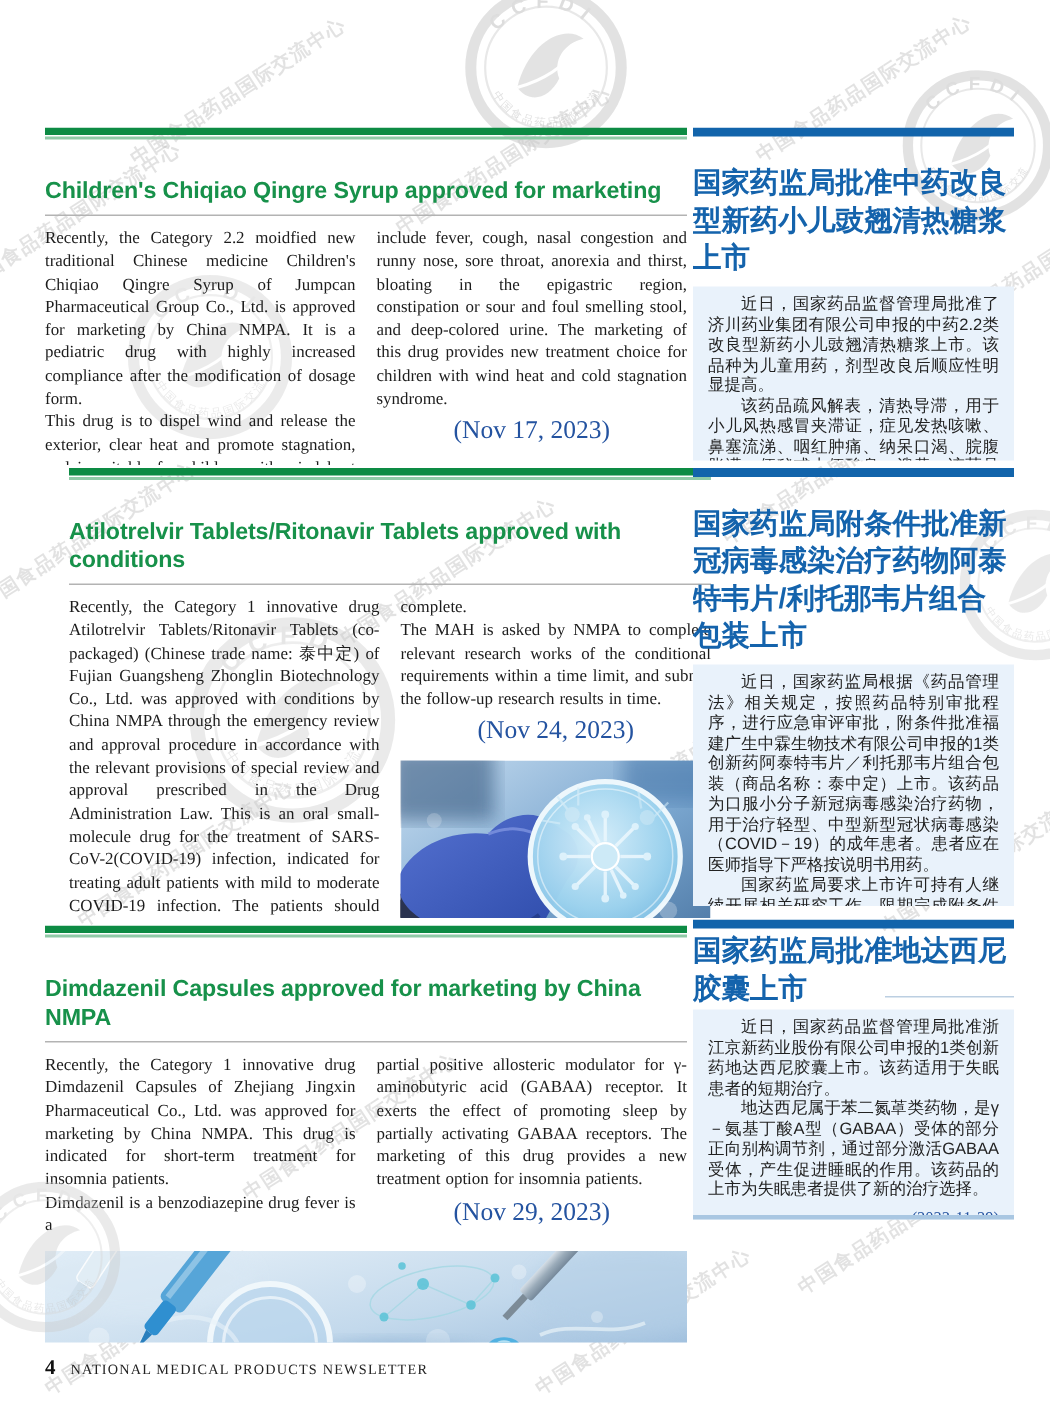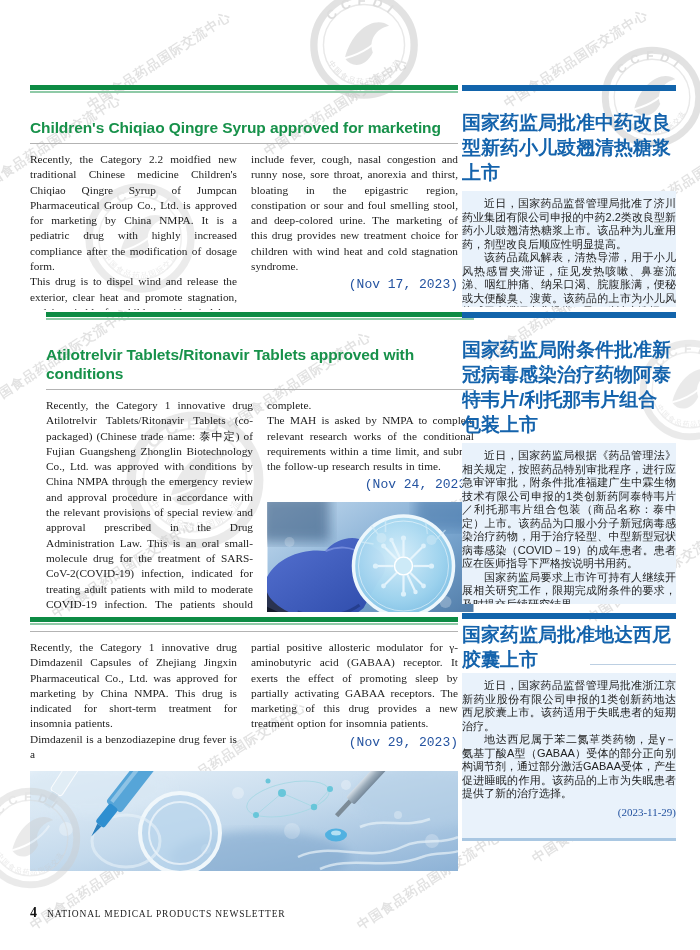--- a/index.html
+++ b/index.html
@@ -28,35 +28,35 @@
     font-size:15.5px; line-height:19px; color:#17914a; letter-spacing:-0.1px;
   }
   .en-rule { height:1px; background:#b3b3b3; margin-top:6px; }
   .en-cols { display:flex; gap:14px; margin-top:8px; }
   .encol { width:207px; }
   .encol p {
     font-size:11.3px; line-height:15.3px; text-align:justify;
     word-spacing:0.5px; color:#1c1c1c;
   }
   .en-date {
-    text-align:right; color:#2453a0; font-size:13px; margin-top:3px;
-    font-family:Liberation Mono, monospace;
+    text-align:center; color:#2453a0; font-size:17px; margin-top:3px;
+    font-family:Liberation Serif, serif;
   }
   .img-frame { display:block; margin-top:10px; }
   
   .bbar { height:6px; background:#1264ab; }
   .zh-title {
     margin-top:19px; font-family:"Liberation Sans", sans-serif; font-weight:700;
     font-size:19px; line-height:25px; color:#1463ac;
   }
   .zh-title-row { display:flex; align-items:center; }
   .zh-title-tail { flex:1; height:1px; background:#bccfe2; margin-left:8px; margin-top:4px; }
   .zh-panel {
     margin-top:6px; background:#e9f2fb; border-bottom:3px solid #a9c7e2;
-    padding:6px 0; overflow:hidden;
+    padding:6px 10px; overflow:hidden;
     font-family:"Liberation Sans", sans-serif;
   }
   .zh-panel p {
     font-size:11px; line-height:13.5px; text-align:justify; text-indent:2em;
     color:#222;
   }
   .zh-date {
     text-align:right; color:#2453a0; font-size:11px; margin-top:5px;
     font-family:"Liberation Serif", serif;
   }
@@ -255,20 +255,21 @@
     <div class="zh-panel" style="height:190px">
       <p>近日，国家药监局根据《药品管理法》相关规定，按照药品特别审批程序，进行应急审评审批，附条件批准福建广生中霖生物技术有限公司申报的1类创新药阿泰特韦片／利托那韦片组合包装（商品名称：泰中定）上市。该药品为口服小分子新冠病毒感染治疗药物，用于治疗轻型、中型新型冠状病毒感染（COVID－19）的成年患者。患者应在医师指导下严格按说明书用药。</p>
       <p>国家药监局要求上市许可持有人继续开展相关研究工作，限期完成附条件的要求，及时提交后续研究结果。</p>
 
     </div>
   </div>
 
   <div class="sec" style="left:30px; top:617px; width:428px; height:278px">
     <div class="gbar"></div>
     <div class="gbar2"></div>
+    <h2 class="en-title">Dimdazenil Capsules approved for marketing by China NMPA</h2>
     <div class="en-rule"></div>
     <div class="en-cols" style="height:127px">
       <div class="encol">
         <p>Recently, the Category 1 innovative drug Dimdazenil Capsules of Zhejiang Jingxin Pharmaceutical Co., Ltd. was approved for marketing by China NMPA. This drug is indicated for short-term treatment for insomnia patients.</p>
         <p>Dimdazenil is a benzodiazepine drug fever is a</p>
       </div>
       <div class="encol">
         <p>partial positive allosteric modulator for γ-aminobutyric acid (GABAA) receptor. It exerts the effect of promoting sleep by partially activating GABAA receptors. The marketing of this drug provides a new treatment option for insomnia patients.</p>
         <div class="en-date">(Nov 29, 2023)</div>
       </div>
@@ -348,21 +349,21 @@
       </g>
     </svg>
   </div>
 
   <div class="sec" style="left:462px; top:613px; width:214px; height:280px">
     <div class="bbar"></div>
     <div class="zh-title-row">
       <h2 class="zh-title" style="margin-top:3px">国家药监局批准地达西尼胶囊上市</h2>
     </div>
     <div class="zh-title-tail" style="margin:-8px 0 8px 128px"></div>
-    <div class="zh-panel" style="height:168px">
+    <div class="zh-panel" style="height:140px">
       <p>近日，国家药品监督管理局批准浙江京新药业股份有限公司申报的1类创新药地达西尼胶囊上市。该药适用于失眠患者的短期治疗。</p>
       <p>地达西尼属于苯二氮䓬类药物，是γ－氨基丁酸A型（GABAA）受体的部分正向别构调节剂，通过部分激活GABAA受体，产生促进睡眠的作用。该药品的上市为失眠患者提供了新的治疗选择。</p>
       <div class="zh-date">(2023-11-29)</div>
     </div>
   </div>
 
   <svg class="wm-logo wm-top" style="left:-25px; top:783px; opacity:.4" width="110" height="110" viewBox="-40 -40 80 80">
       <use href="#wm-logo-def"></use>
     </svg>
 

